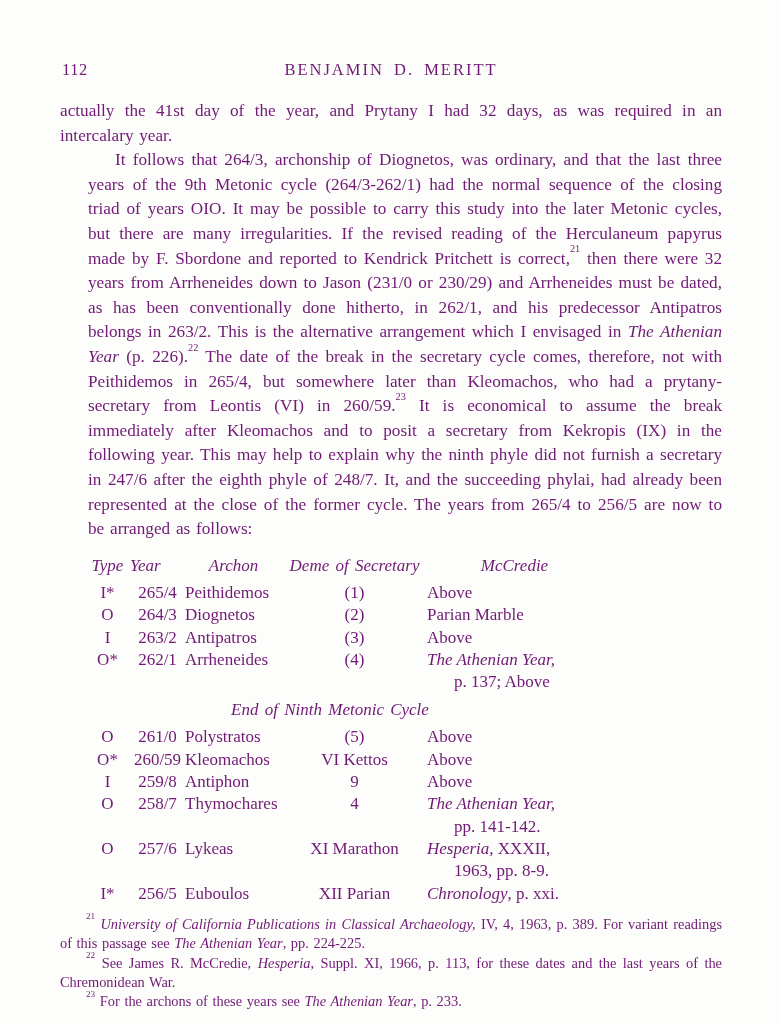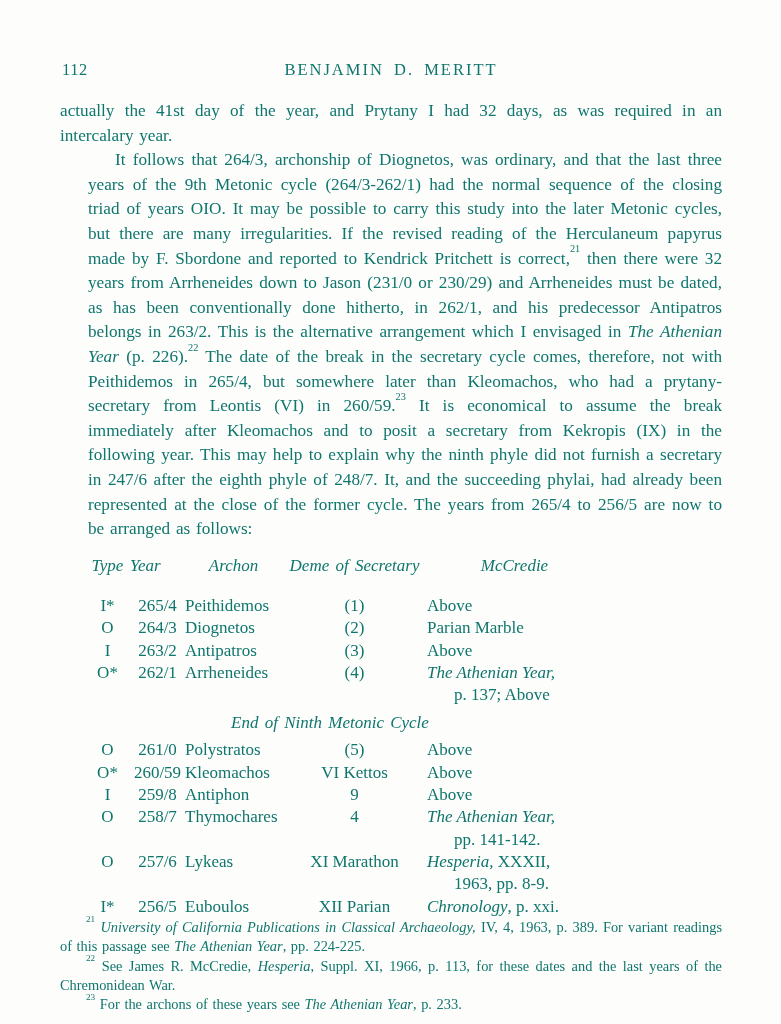--- a/index.html
+++ b/index.html
@@ -1,21 +1,21 @@
 <!DOCTYPE html>
 <html><head>
 <meta charset="utf-8">
 <style>
   html,body{margin:0;padding:0;background:#e8e8e8;}
   .page{
     position:relative;
     width:781px;height:1024px;
     background:#fdfdfb;
     font-family:"Liberation Serif","DejaVu Serif",serif;
-    color:#0f766e;
+    color:#701a75;
     overflow:hidden;
     box-sizing:border-box;
   }
   .content{position:absolute;left:60px;top:60px;width:662px;}
 
   
   .runhead{position:relative;height:22px;font-size:16.5px;}
   .pagenum{position:absolute;left:2px;top:0;letter-spacing:.5px;}
   .headtitle{display:block;text-align:center;letter-spacing:2px;word-spacing:4px;}
 
@@ -26,21 +26,21 @@
   sup{font-size:60%;position:relative;top:-0.45em;line-height:0;letter-spacing:0;}
 
   
   .tablewrap{margin-top:13px;font-size:17px;}
   .trow,.thead{
     display:grid;
     grid-template-columns:45px 55px 97px 145px 175px;
     padding-left:25px;
     line-height:22.3px;
   }
-  .thead{font-style:italic;margin-bottom:18px;word-spacing:2px;}
+  .thead{font-style:italic;margin-bottom:5px;word-spacing:2px;}
   .thead .h-type{text-align:center;}
   .thead .h-year{text-align:left;}
   .thead .h-archon{text-align:center;}
   .thead .h-deme{text-align:center;}
   .thead .h-ref{text-align:center;}
   .c-type{text-align:center;}
   .c-year{text-align:center;}
   .c-archon{text-align:left;}
   .c-deme{text-align:center;}
   .c-ref{text-align:left;}
@@ -49,21 +49,21 @@
     margin:7px 0 6px;
     margin-left:25px;
     width:490px;
     text-align:center;
     font-style:italic;
     font-size:17px;
     word-spacing:2px;
   }
 
   
-  .footnotes{font-size:14.4px;line-height:19.4px;text-align:justify;word-spacing:1px;}
+  .footnotes{margin-top:10px;font-size:14.4px;line-height:19.4px;text-align:justify;word-spacing:1px;}
   .footnote{margin:0;text-indent:26px;}
   .footnotes sup{font-size:64%;}
 </style>
 </head>
 <body>
 
 <div class="page">
   <div class="content">
 
     <div class="runhead">

